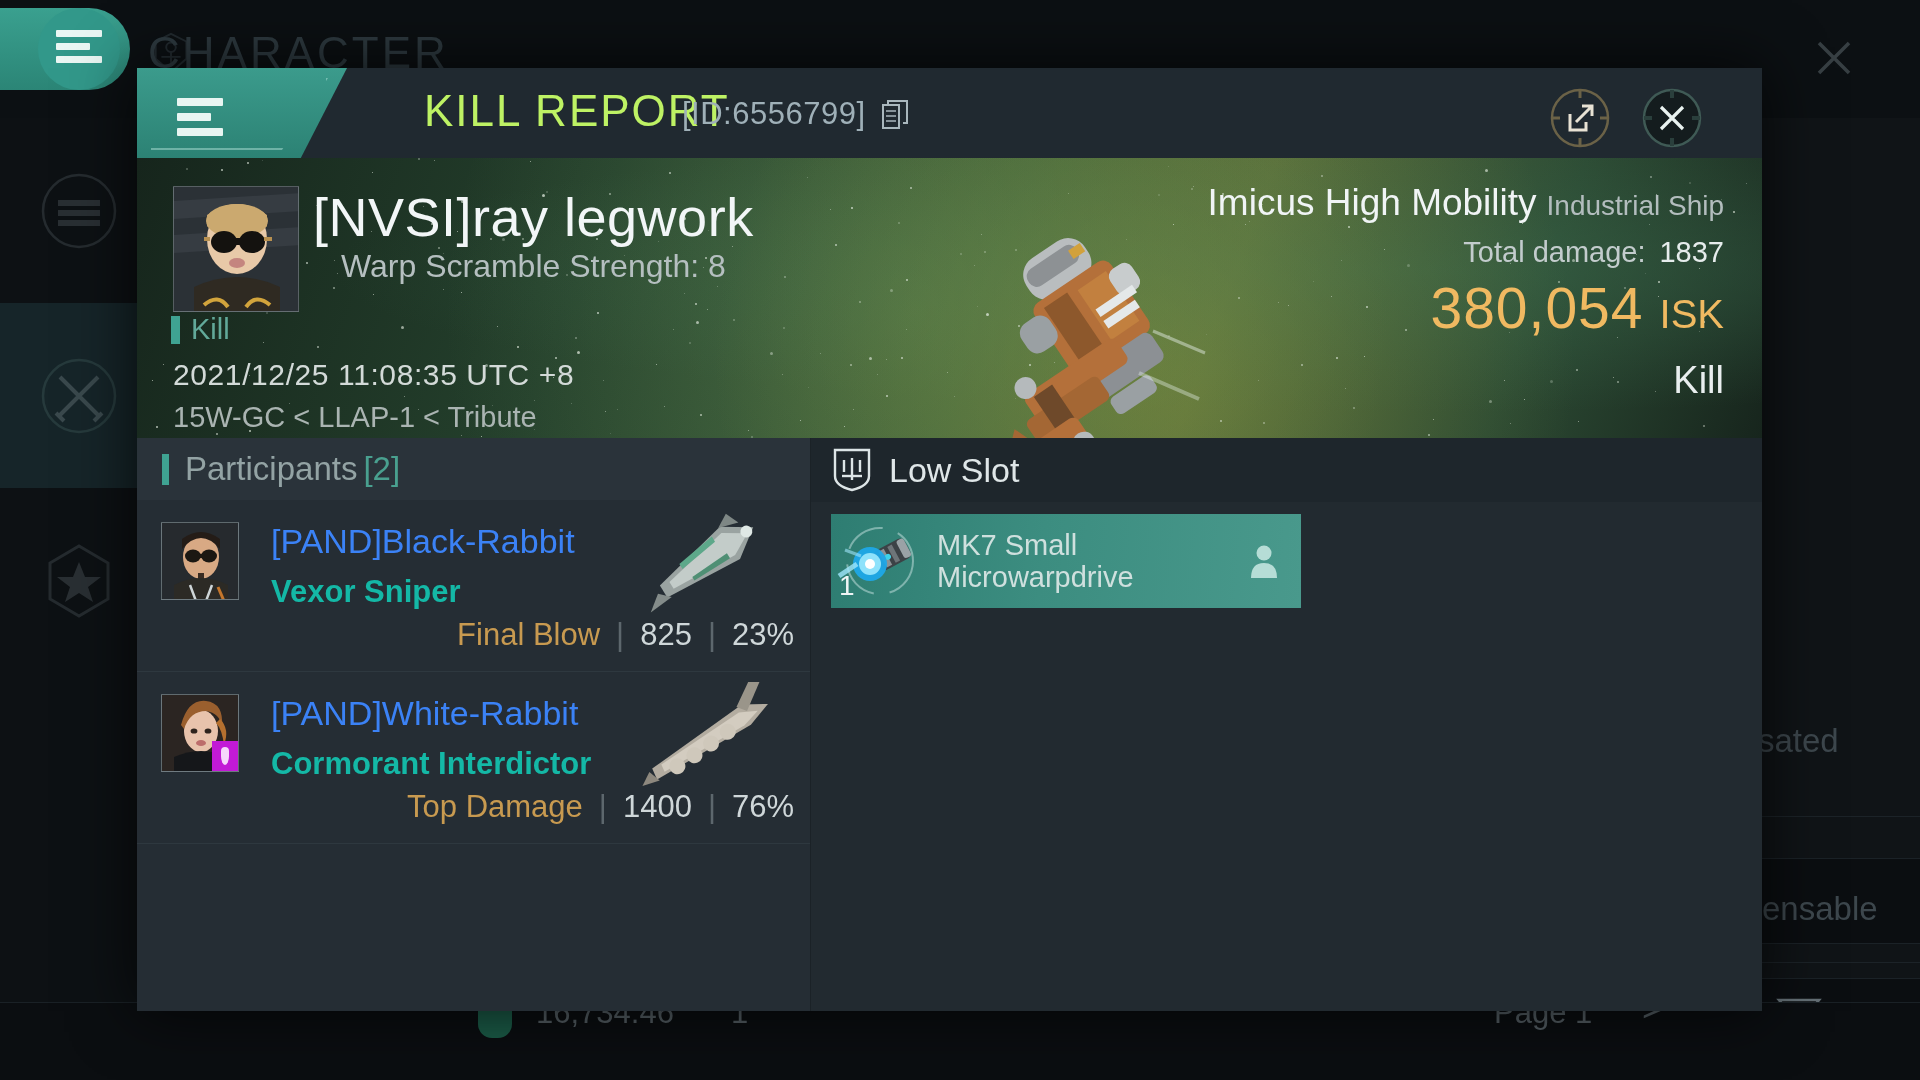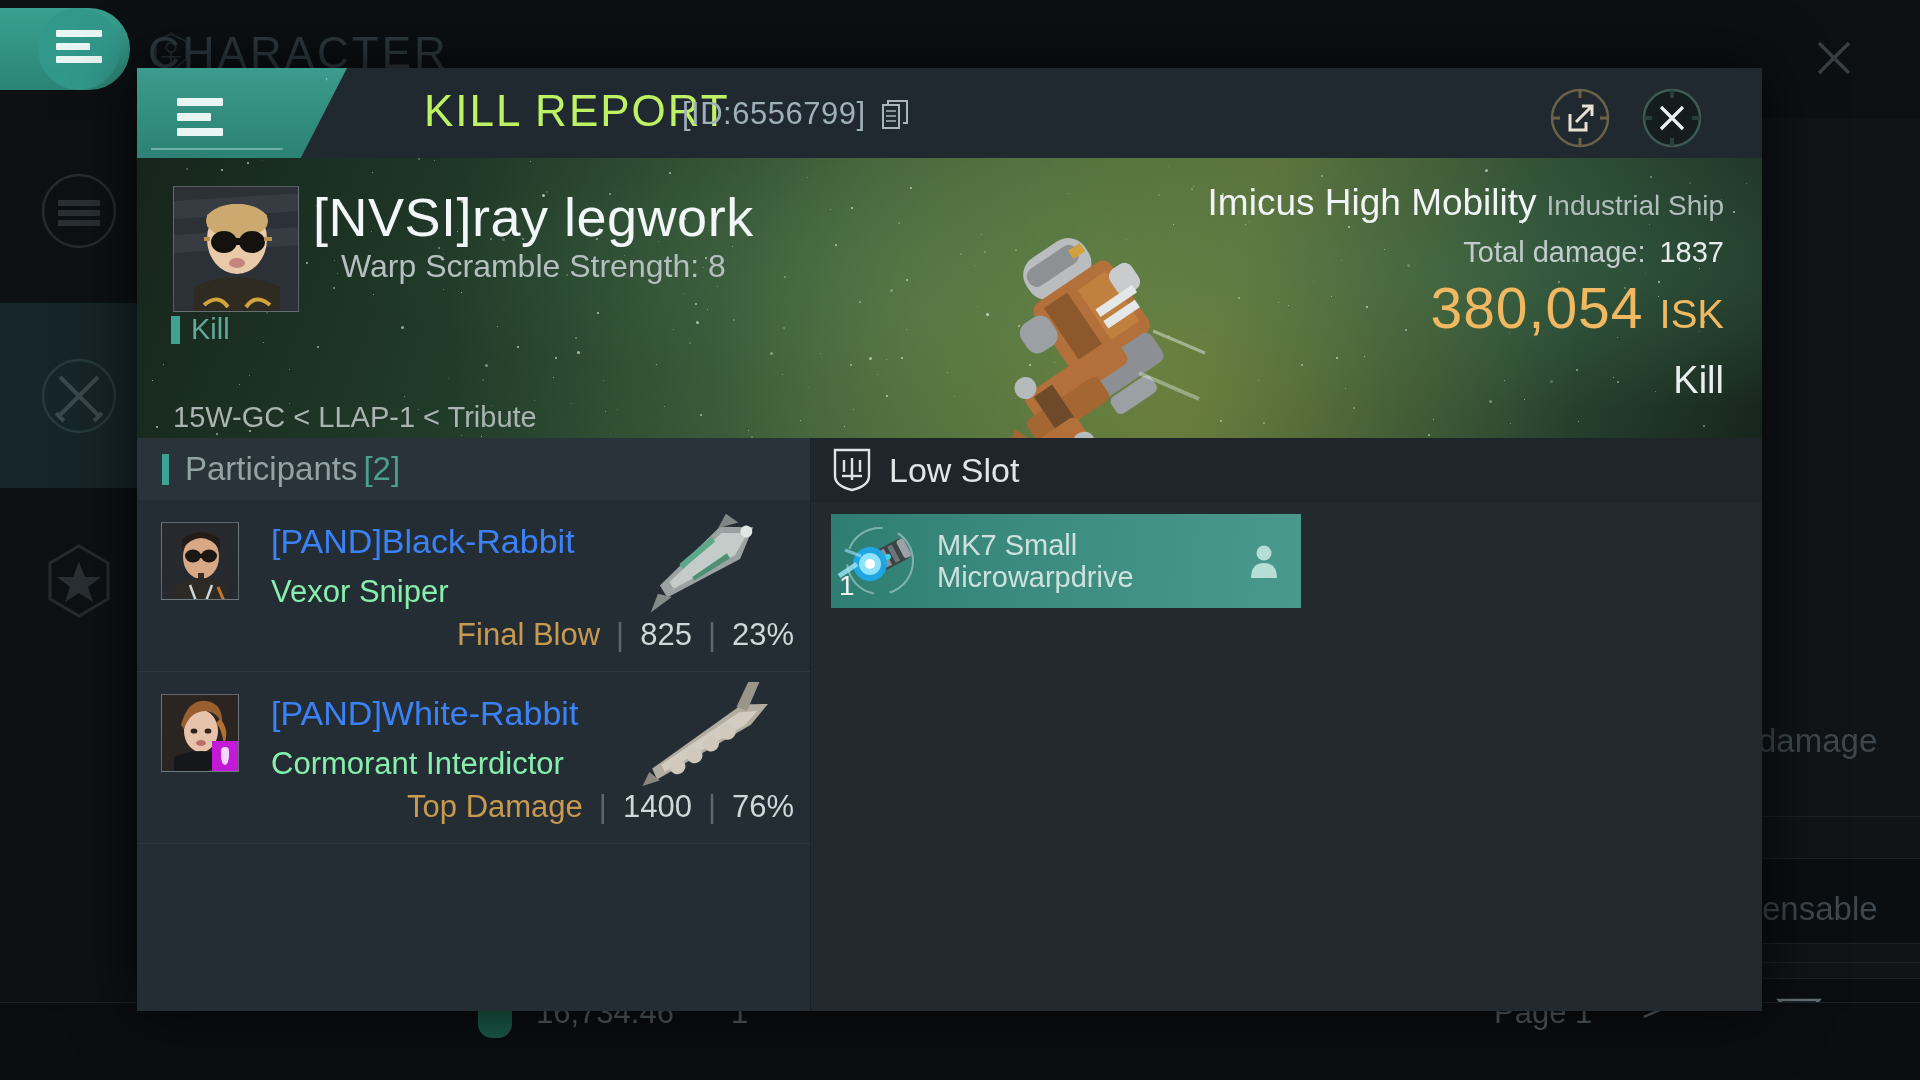--- a/index.html
+++ b/index.html
@@ -246,21 +246,21 @@
     position:absolute; right:0; bottom:0; width:26px; height:30px;
     background:#c21ad6; display:flex; align-items:center; justify-content:center;
   }
   .p-badge span { display:block; width:8px; height:18px; background:#f6d7fb; border-radius:4px 4px 50% 50%; }
   .p-name {
     position:absolute; left: 134px; top: 22px;
     font-size: 34px; color:#3b82f6;
   }
   .p-ship {
     position:absolute; left: 134px; top: 74px;
-    font-size: 31px; color:#86efac;
+    font-size: 31px; color:#14b8a6;font-weight:bold;
   }
   .p-stats {
     position:absolute; right: 16px; bottom: 18px;
     display:flex; align-items:center; font-size: 31px; gap: 0;
   }
   .p-tag { color:#c89a50; }
   .p-tag.top { color:#c89a50; }
   .p-sep { color:#5d676d; margin: 0 16px; }
   .p-num { color:#cfd7d9; }
   .p-thumb {
@@ -333,21 +333,21 @@
     </div>
 
     <div class="bg-hamburger-pill"></div>
     <div class="bg-hamburger-circ"></div>
     <div class="bg-ham-lines">
       <i></i>
         <i></i>
         <i></i>
     </div>
 
-    <div class="bg-right-text" style="left:1758px; top:722px;">damage</div>
+    <div class="bg-right-text" style="left:1758px; top:722px;">sated</div>
     <div class="bg-divider" style="left:1745px; top:816px; width:190px;"></div>
     <div class="bg-box" style="left:1760px; top:858px; width:180px; height:86px;"></div>
     <div class="bg-right-text" style="left:1762px; top:890px;">ensable</div>
     <div class="bg-divider" style="left:1745px; top:962px; width:200px;"></div>
     <div class="bg-box" style="left:1760px; top:978px; width:180px; height:78px;"></div>
     <svg style="position:absolute; left:1773px; top:992px; width:52px; height:52px;" viewBox="0 0 52 52">
       <path d="M6 8 L46 8 L30 27 L30 44 L22 38 L22 27 Z" fill="none" stroke="#646f75" stroke-width="2.6"></path>
       <path d="M32 36 L46 36 M32 42 L46 42 M32 48 L46 48" stroke="#646f75" stroke-width="2.4"></path>
     </svg>
 
@@ -647,20 +647,21 @@
       </div>
 
       <div class="hero-name">[NVSI]ray legwork</div>
       <div class="hero-sub">Warp Scramble Strength: 8</div>
 
       <div class="hero-killrow">
         <div class="kill-bar"></div>
         <div class="kill-label">Kill</div>
       </div>
 
+      <div class="hero-date">2021/12/25 11:08:35 UTC +8</div>
       <div class="hero-loc">15W-GC &lt; LLAP-1 &lt; Tribute</div>
 
       <svg class="hero-ship" viewBox="0 0 270 230">
         <g transform="rotate(-34 135 115)">
           <rect x="96" y="18" width="70" height="46" rx="20" fill="#b9bdbf"></rect>
           <rect x="100" y="26" width="58" height="20" rx="9" fill="#8d9194"></rect>
           <rect x="150" y="32" width="14" height="10" fill="#d2a13c"></rect>
           <rect x="86" y="58" width="92" height="86" rx="10" fill="#b4703a"></rect>
           <rect x="98" y="66" width="28" height="74" fill="#8d582c"></rect>
           <rect x="136" y="70" width="34" height="60" fill="#c2803f"></rect>

